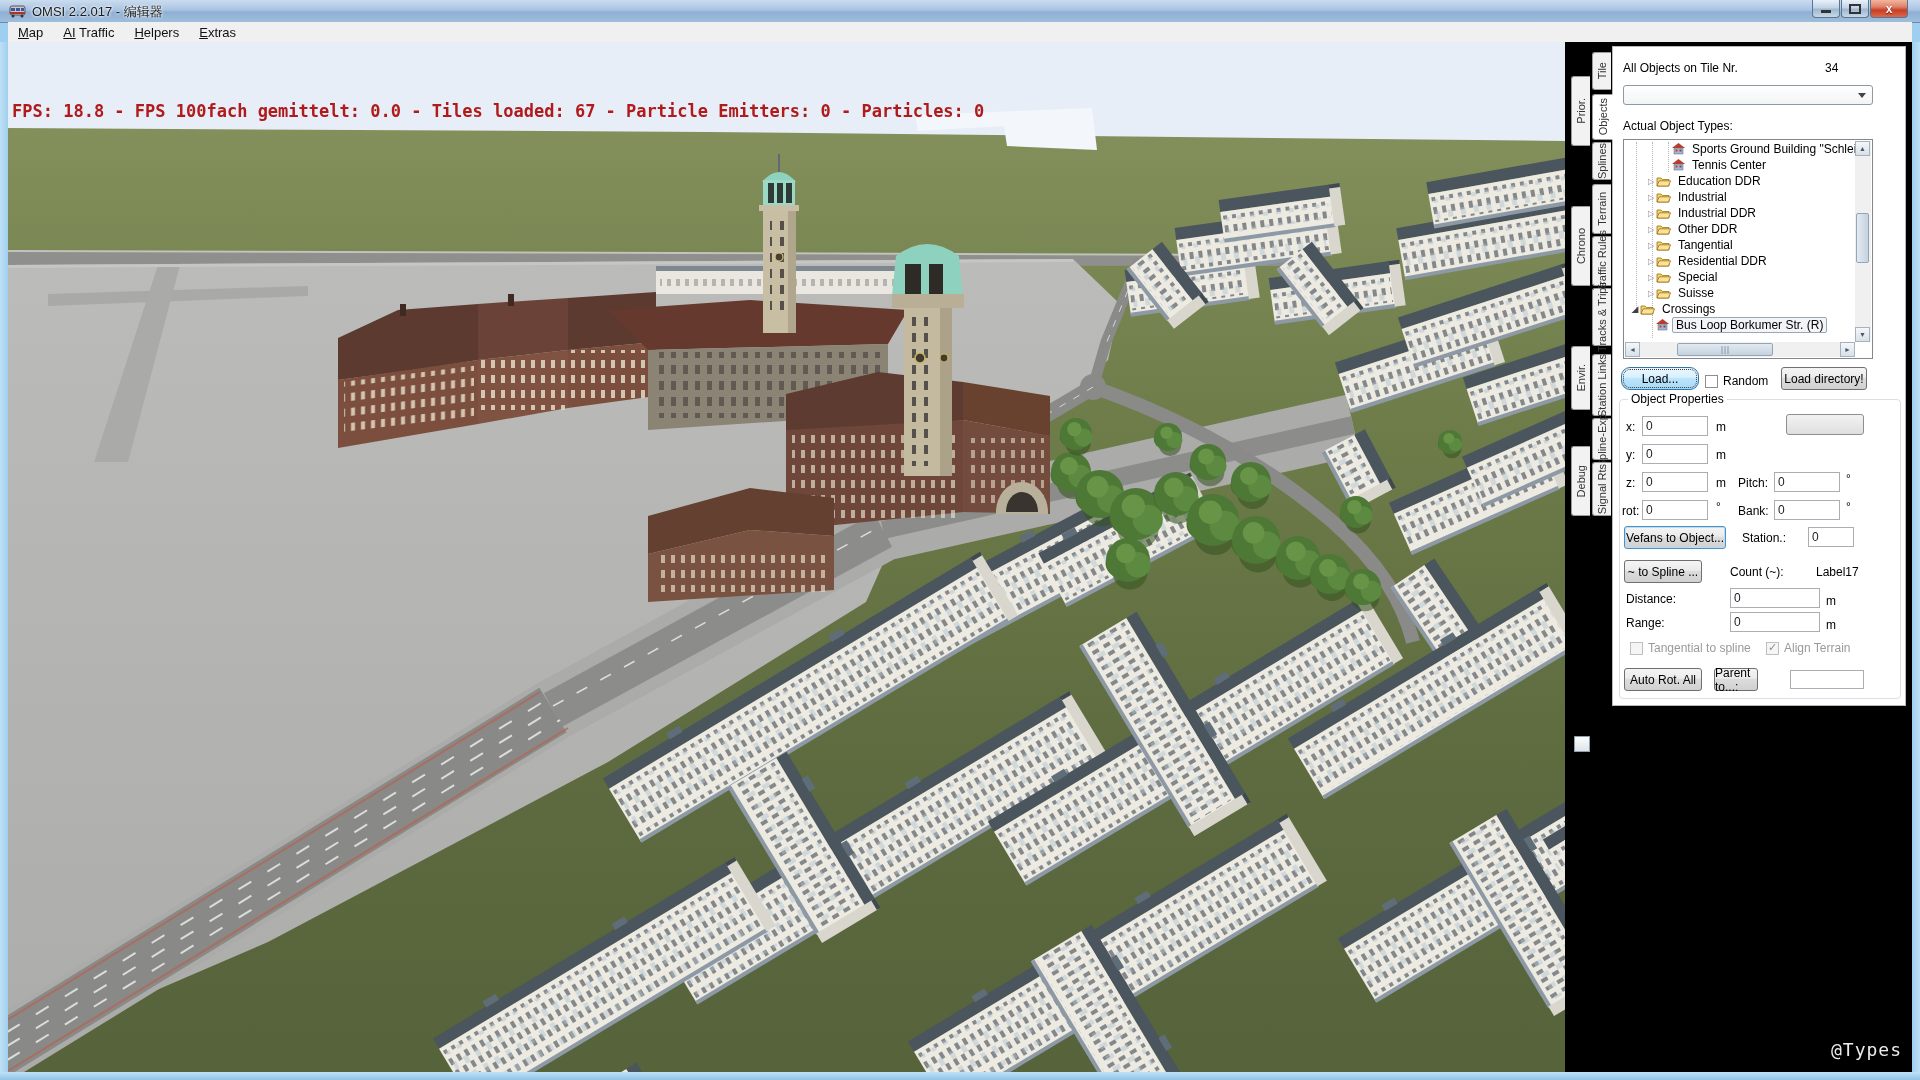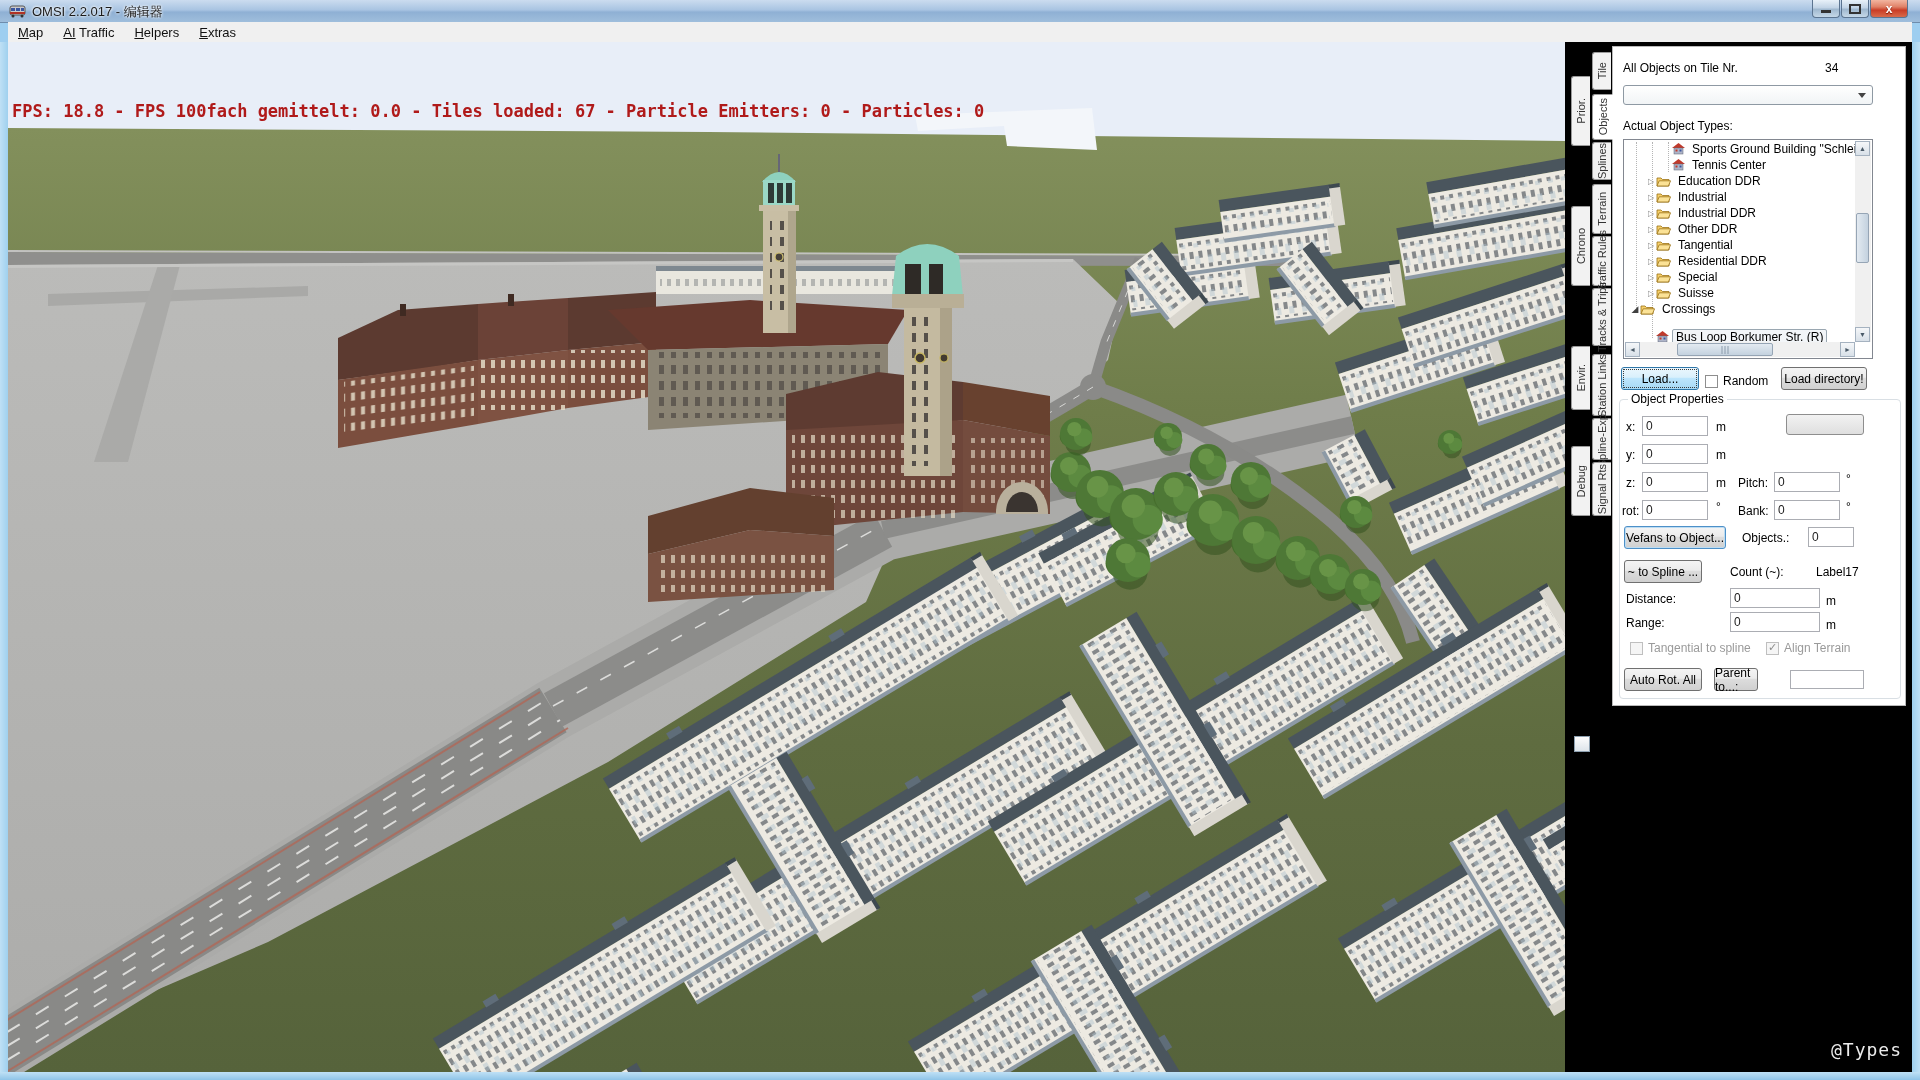--- a/index.html
+++ b/index.html
@@ -65,21 +65,21 @@
     box-sizing:border-box;display:flex;align-items:center;justify-content:center;font-size:7px;color:#4A5A68;}
   .thumb{position:absolute;background:linear-gradient(90deg,#E3EAF1,#C4D2DF);border:1px solid #96A5B5;
     border-radius:2px;box-sizing:border-box;}
   .thumb.h{background:linear-gradient(#E3EAF1,#C4D2DF);}
   .grip{position:absolute;left:50%;top:50%;transform:translate(-50%,-50%);display:flex;gap:2px;}
   .grip i{width:1px;height:8px;background:#8B9BAB;display:block;}
   .btn7{position:absolute;border:1px solid #707070;border-radius:3px;box-sizing:border-box;
     background:linear-gradient(#F4F4F4,#EBEBEB 45%,#DDDDDD 46%,#D0D0D0);
     font-size:12px;display:flex;align-items:center;justify-content:center;color:#000;cursor:default;}
   .btn7.focused{border-color:#2E76A8;background:linear-gradient(#EAF6FD,#D9F0FC 45%,#BEE6FD 46%,#A7D9F5);
-    outline:1px dotted #3c3c3c;outline-offset:-3px;}
+    outline:1px dotted #3c3c3c;outline-offset:-3px;border-radius:9px;}
   .btn7.blueb{border-color:#4D90C8;box-shadow:inset 0 0 0 1px #BCDCF2;}
   .btn7.blank{background:linear-gradient(#F2F2F2,#DFDFDF);border-color:#8E8E8E;}
   .field{position:absolute;border:1px solid #ABADB3;height:20px;box-sizing:border-box;
     font-size:12px;padding:0 3px;font-family:"Liberation Sans",sans-serif;color:#222;background:#fff;}
   .cb{position:absolute;width:13px;height:13px;background:#fff;border:1px solid #8E8E8E;
     box-sizing:border-box;}
   .cb.disabled{background:#F5F5F5;border-color:#BFBFBF;}
   .cb.checked::after{content:"✓";position:absolute;left:1px;top:-2px;font-size:11px;color:#8C8C8C;}
   .groupbox{position:absolute;border:1px solid #D9DFE4;border-radius:4px;box-sizing:border-box;}
   .gb-label{position:absolute;left:8px;top:-8px;background:#fff;padding:0 3px;font-size:12px;}
@@ -839,21 +839,21 @@
             <div class="trow" style="padding-left: 6px;">
               <span class="exp filled">◢</span>
               <span class="ticon">
                 <svg width="15" height="11" viewBox="0 0 15 11">
                   <path d="M1,2 h4 l1.5,1.5 H13 V10 H1 z" fill="#F7D06B" stroke="#9A7218" stroke-width="0.8"></path>
                   <path d="M1,10 L3.2,4.8 H14.6 L12.4,10 z" fill="#FBE296" stroke="#9A7218" stroke-width="0.8"></path>
                 </svg>
               </span>
               <span class="tlabel">Crossings</span>
             </div>
-            <div class="trow selected" style="padding-left: 22px; margin-top: 12px;">
+            <div class="trow selected" style="padding-left: 22px;">
               <span class="exp"></span>
               <span class="ticon">
                 <svg width="13" height="12" viewBox="0 0 13 12">
                   <polygon points="6.5,0 13,5 0,5" fill="#C03A2C"></polygon>
                   <rect x="2" y="5" width="9" height="6" fill="#AEB4C8" stroke="#5A6070" stroke-width="0.5"></rect>
                   <rect x="3.5" y="6.5" width="2" height="2" fill="#C03A2C"></rect>
                   <rect x="7.5" y="6.5" width="2" height="2" fill="#3A56A0"></rect>
                 </svg>
               </span>
               <span class="tlabel">Bus Loop Borkumer Str. (R)</span>
@@ -902,21 +902,21 @@
         <span class="plabel" style="left:226px;top:72px">°</span>
 
         <span class="plabel" style="left:2px;top:104px">rot:</span>
         <input class="field" style="left: 22px; top: 100px; width: 66px;" value="0">
         <span class="plabel" style="left:96px;top:100px">°</span>
         <span class="plabel" style="left:118px;top:104px">Bank:</span>
         <input class="field" style="left: 154px; top: 100px; width: 66px;" value="0">
         <span class="plabel" style="left:226px;top:100px">°</span>
 
         <div class="btn7 blueb" style="left:4px;top:126px;width:102px;height:23px">Vefans to Object...</div>
-        <span class="plabel" style="left:122px;top:131px">Objects.:</span>
+        <span class="plabel" style="left:122px;top:131px">Station.:</span>
         <input class="field" style="left: 188px; top: 127px; width: 46px;" value="0">
 
         <div class="btn7" style="left:4px;top:160px;width:78px;height:23px">~ to Spline ...</div>
         <span class="plabel" style="left:110px;top:165px">Count (~):</span>
         <span class="plabel" style="left:196px;top:165px">Label17</span>
 
         <span class="plabel" style="left:6px;top:192px">Distance:</span>
         <input class="field" style="left: 110px; top: 188px; width: 90px;" value="0">
         <span class="plabel" style="left:206px;top:194px">m</span>
 

